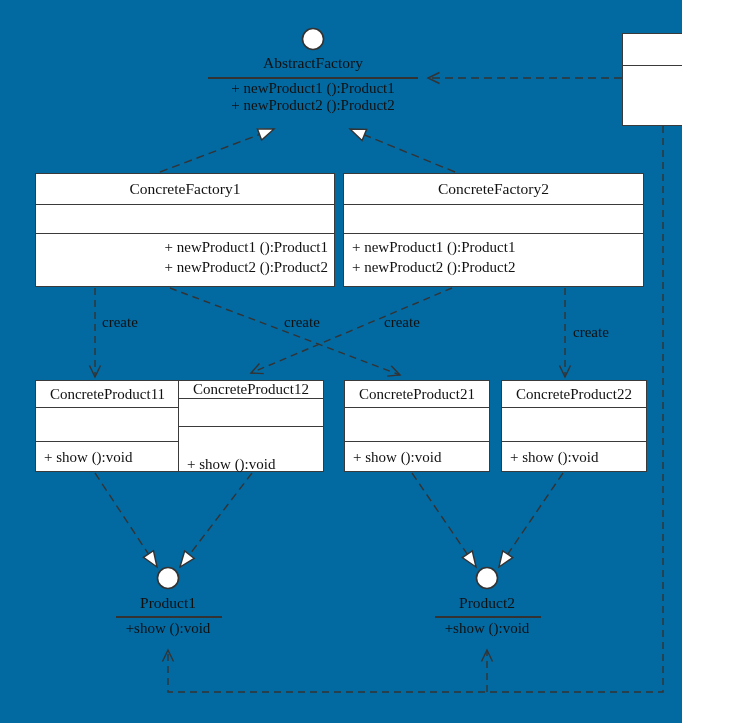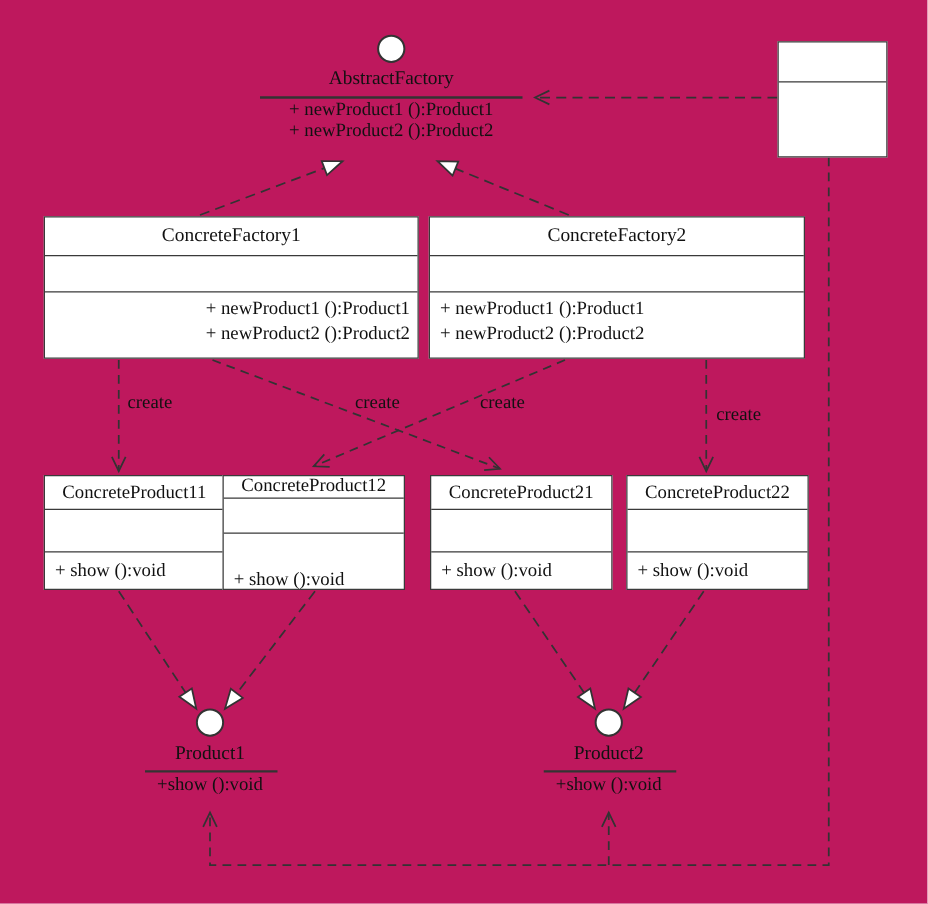--- a/index.html
+++ b/index.html
@@ -1,17 +1,17 @@
 <!DOCTYPE html>
 <html><head>
 <meta charset="utf-8">
 <style>
   html,body{margin:0;padding:0;background:#ffffff;}
   #canvas{
-    position:relative;width:742px;height:723px;background:#be185d;
+    position:relative;width:682px;height:723px;background:#0369a1;
     font-family:"Liberation Serif","DejaVu Serif",serif;color:#111111;overflow:hidden;text-decoration:underline;
   }
   #wires{position:absolute;left:0;top:0;width:742px;height:723px;}
   .uml-class{
     position:absolute;box-sizing:border-box;border:1.6px solid #3a3a3a;background:#ffffff;
     display:flex;flex-direction:column;
   }
   .uml-title{
     box-sizing:border-box;display:flex;align-items:center;justify-content:center;
     font-size:15.5px;border-bottom:1.6px solid #3a3a3a;

